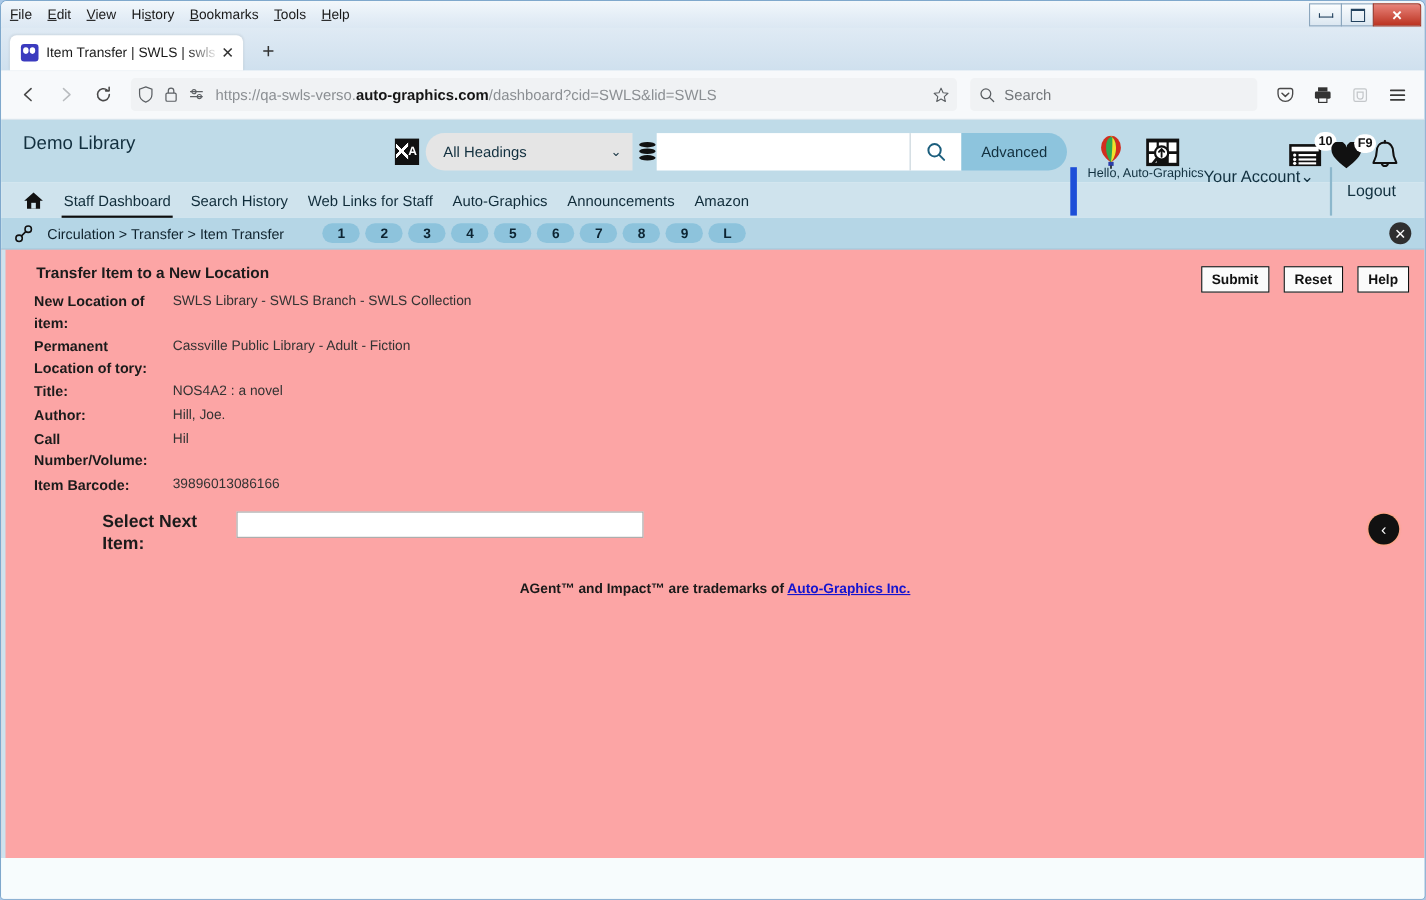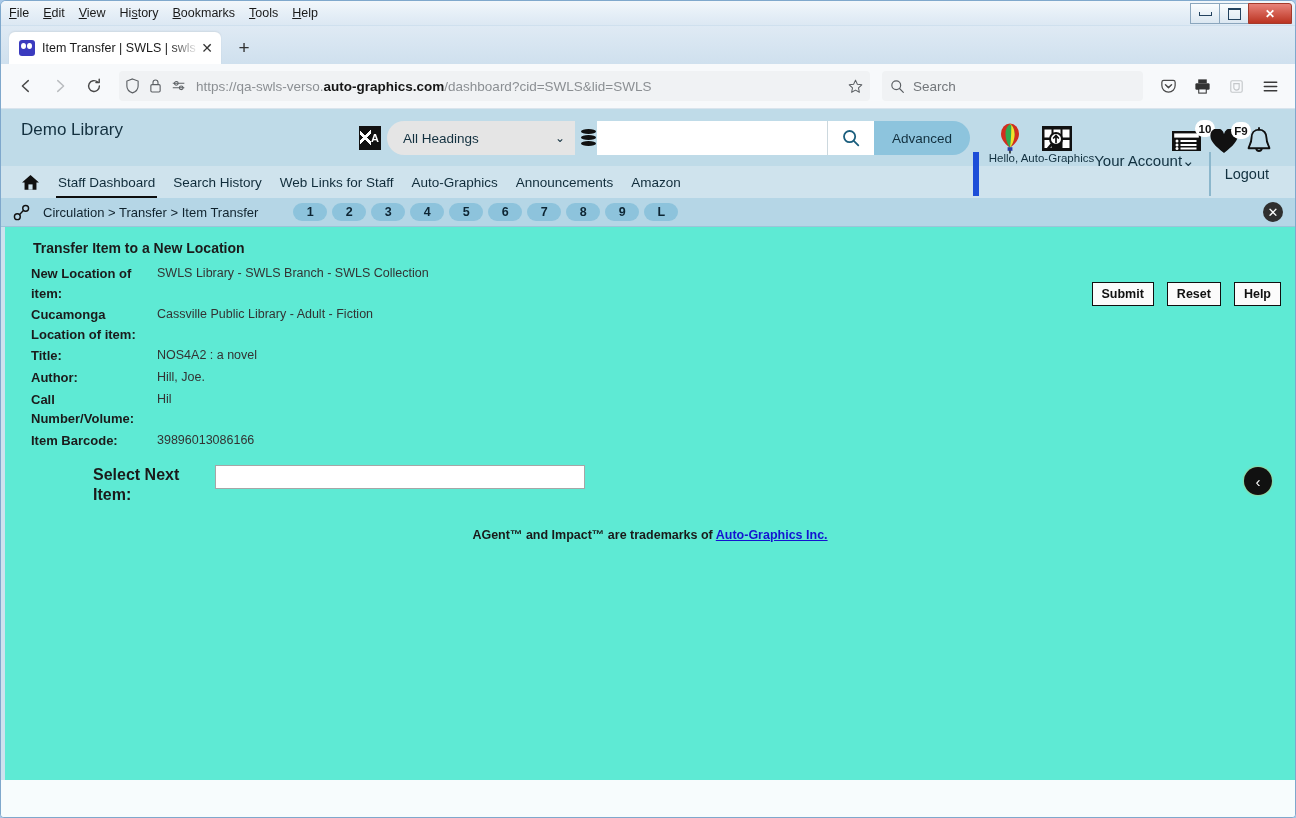--- a/index.html
+++ b/index.html
@@ -271,21 +271,21 @@
     position: absolute; right: 12px; top: 4px;
     width: 20px; height: 20px; border-radius: 50%;
     background: #2f2f2f; color: #fff;
     display: flex; align-items: center; justify-content: center;
     font-size: 13px; line-height: 1; cursor: pointer;
   }
 
   
   .content {
     position: relative;
-    background: #5eead4;
+    background: #fca5a5;
     height: 553px;
     border-left: 4px solid #cde2ee;
     box-sizing: border-box;
   }
   .panel-title {
     font-size: 14px; font-weight: bold; color: #1b1b1b;
     padding: 13px 0 8px 28px;
   }
   .formgrid {
     display: grid;
@@ -297,21 +297,21 @@
   }
   .flabel {
     font-size: 13px; font-weight: bold; color: #1b1b1b;
     line-height: 19.6px; padding-bottom: 2px; padding-right: 8px;
   }
   .fvalue {
     font-size: 12.5px; color: #333; line-height: 19.6px;
   }
   .btnrow {
     position: absolute; right: 14px; top: 15px;
-    display: flex; gap: 13px; margin-top: 40px;
+    display: flex; gap: 13px;
   }
   .btn {
     border: 1px solid #101010;
     background: #fbfbfb;
     font-size: 12.5px; font-weight: bold; color: #111;
     padding: 4px 9px; cursor: pointer;
     font-family: "Liberation Sans", sans-serif;
   }
   .nextitem {
     position: absolute; left: 88px; top: 238px;
@@ -590,21 +590,21 @@
     <div class="btnrow">
       <button class="btn">Submit</button>
       <button class="btn">Reset</button>
       <button class="btn">Help</button>
     </div>
 
     <div class="formgrid">
       <div class="flabel">New Location of item:</div>
       <div class="fvalue">SWLS Library - SWLS Branch - SWLS Collection</div>
 
-      <div class="flabel">Cucamonga Location of item:</div>
+      <div class="flabel">Permanent Location of tory:</div>
       <div class="fvalue">Cassville Public Library - Adult - Fiction</div>
 
       <div class="flabel">Title:</div>
       <div class="fvalue">NOS4A2 : a novel</div>
 
       <div class="flabel">Author:</div>
       <div class="fvalue">Hill, Joe.</div>
 
       <div class="flabel">Call Number/Volume:</div>
       <div class="fvalue">Hil</div>

